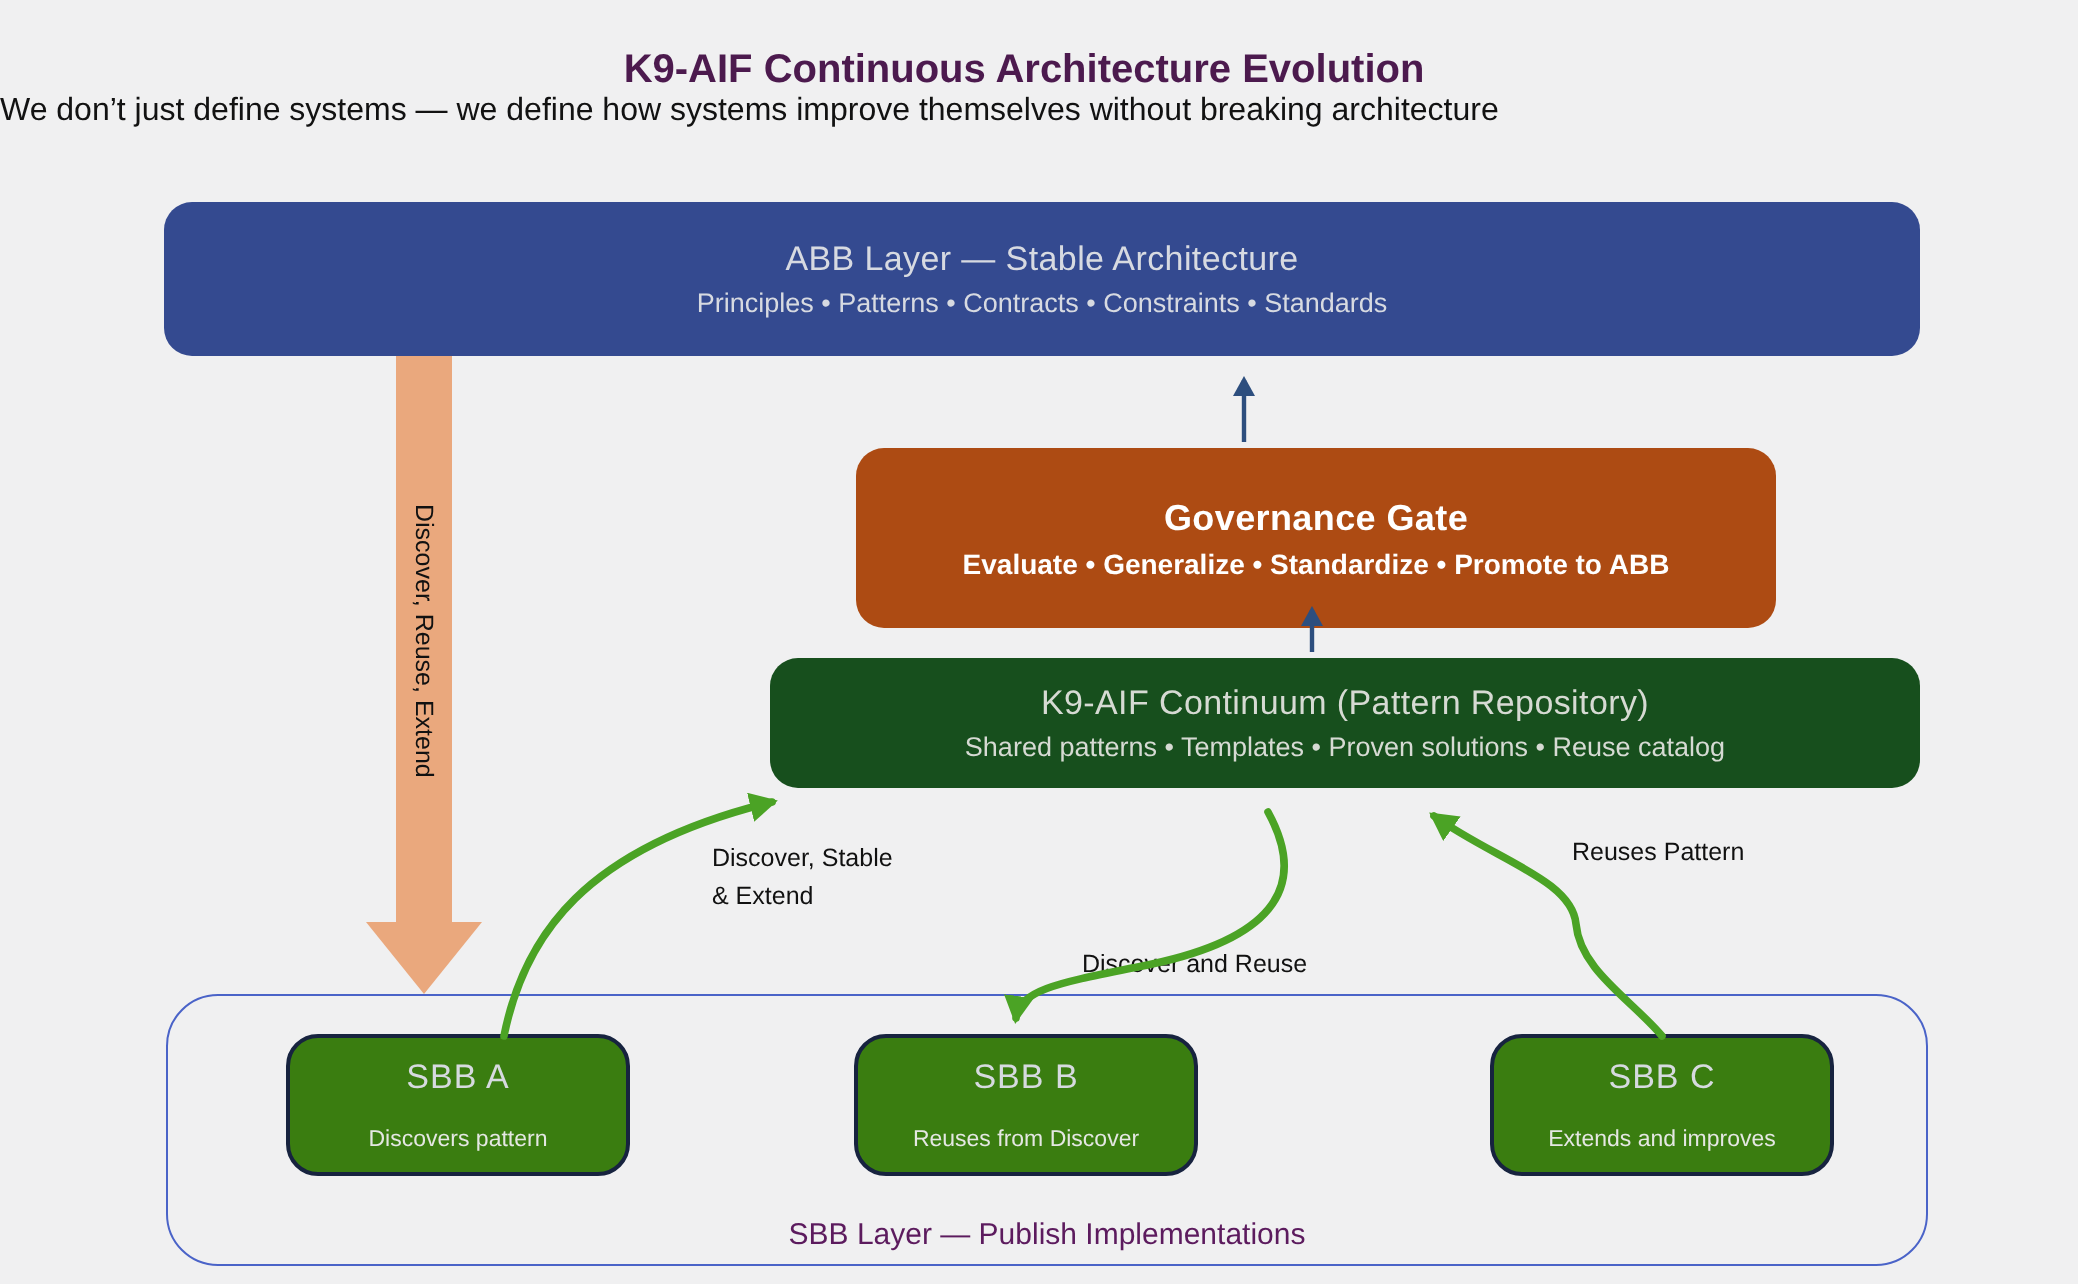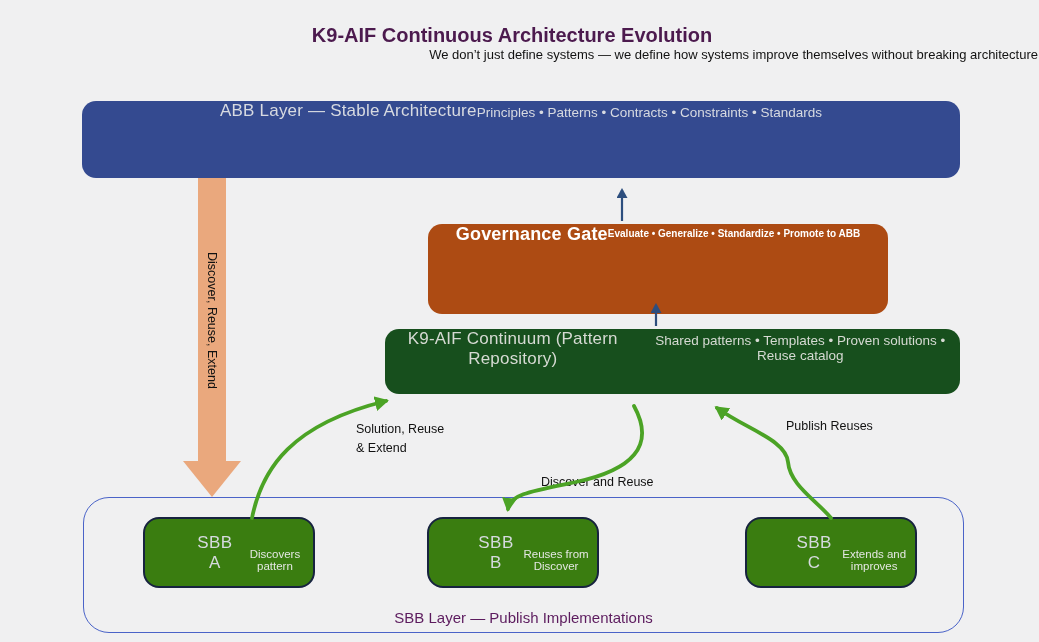--- a/index.html
+++ b/index.html
@@ -22,52 +22,51 @@
     top: 12px; left: 0; width: 1000px;
     text-align: center;
     font-size: 20px;
     font-weight: bold;
     color: #4c1a4e;
     margin: 12px;
   }
   .page-subtitle {
     position: absolute;
     top: 47px; left: 0; width: 1010px;
-    text-align: right;
-    font-size: 13px;
+    text-align: left;
+    font-size: 16px;
     color: #121212;
     margin: 0;
-    padding-left: 28px;
   }
 
   
   .bigbox {
     position: absolute;
     border-radius: 14px;
     display: flex;
-    flex-direction: row;
-    align-items: flex-start;
+    flex-direction: column;
+    align-items: center;
     justify-content: center;
     text-align: center;
   }
   .bigbox .box-title { font-size: 17px; letter-spacing: .2px; }
   .bigbox .box-sub   { font-size: 13.5px; margin-top: 4px; }
 
   .abb-box {
     left: 82px; top: 101px; width: 878px; height: 77px;
     background: #344a90;
     color: #d7dae1;
   }
   .gov-box {
     left: 428px; top: 224px; width: 460px; height: 90px;
     background: #ad4b13;
     color: #ffffff;
   }
   .gov-box .box-title { font-weight: bold; font-size: 18px; }
-  .gov-box .box-sub   { font-weight: 600; font-size: 10px; }
+  .gov-box .box-sub   { font-weight: 600; font-size: 14px; }
   .cont-box {
     left: 385px; top: 329px; width: 575px; height: 65px;
     background: #174f1d;
     color: #d6dad3;
   }
 
   
   .big-arrow-shaft {
     position: absolute;
     left: 198px; top: 178px;
@@ -110,25 +109,24 @@
   }
   .sbb-box {
     position: absolute;
     top: 517px;
     width: 172px; height: 71px;
     background: #3a7d10;
     border: 2.5px solid #17233f;
     border-radius: 16px;
     box-sizing: border-box;
     display: flex;
-    flex-direction: row;
+    flex-direction: column;
     align-items: center;
     justify-content: center;
     text-align: center;
-    padding-left: 48px;
   }
   .sbb-box .sbb-title { font-size: 17px; color: #d6dadf; letter-spacing: .5px; }
   .sbb-box .sbb-sub   { font-size: 11.5px; color: #e4e7e2; margin-top: 15px; }
   .sbb-a { left: 143px; }
   .sbb-b { left: 427px; }
   .sbb-c { left: 745px; }
 
   
   .flow-label {
     position: absolute;
@@ -189,25 +187,25 @@
   <div class="sbb-box sbb-b">
     <div class="sbb-title">SBB B</div>
     <div class="sbb-sub">Reuses from Discover</div>
   </div>
   <div class="sbb-box sbb-c">
     <div class="sbb-title">SBB C</div>
     <div class="sbb-sub">Extends and improves</div>
   </div>
 
   <div class="flow-label label-a">
-    <div>Solution, Reuse</div>
+    <div>Discover, Stable</div>
     <div>&amp; Extend</div>
   </div>
   <div class="flow-label label-b">Discover and Reuse</div>
-  <div class="flow-label label-c">Publish Reuses</div>
+  <div class="flow-label label-c">Reuses Pattern</div>
 
   <svg class="overlay" viewBox="0 0 1039 642" xmlns="http://www.w3.org/2000/svg">
     <defs>
       <marker id="arrowGreen" markerUnits="userSpaceOnUse" markerWidth="15" markerHeight="15" refX="11" refY="7.5" orient="auto">
         <path d="M0,0 L14,7.5 L0,15 Z" fill="#4ba325"></path>
       </marker>
       <marker id="arrowBlue" markerUnits="userSpaceOnUse" markerWidth="11" markerHeight="11" refX="8" refY="5.5" orient="auto">
         <path d="M0,0 L10,5.5 L0,11 Z" fill="#2d4e7e"></path>
       </marker>
     </defs>

